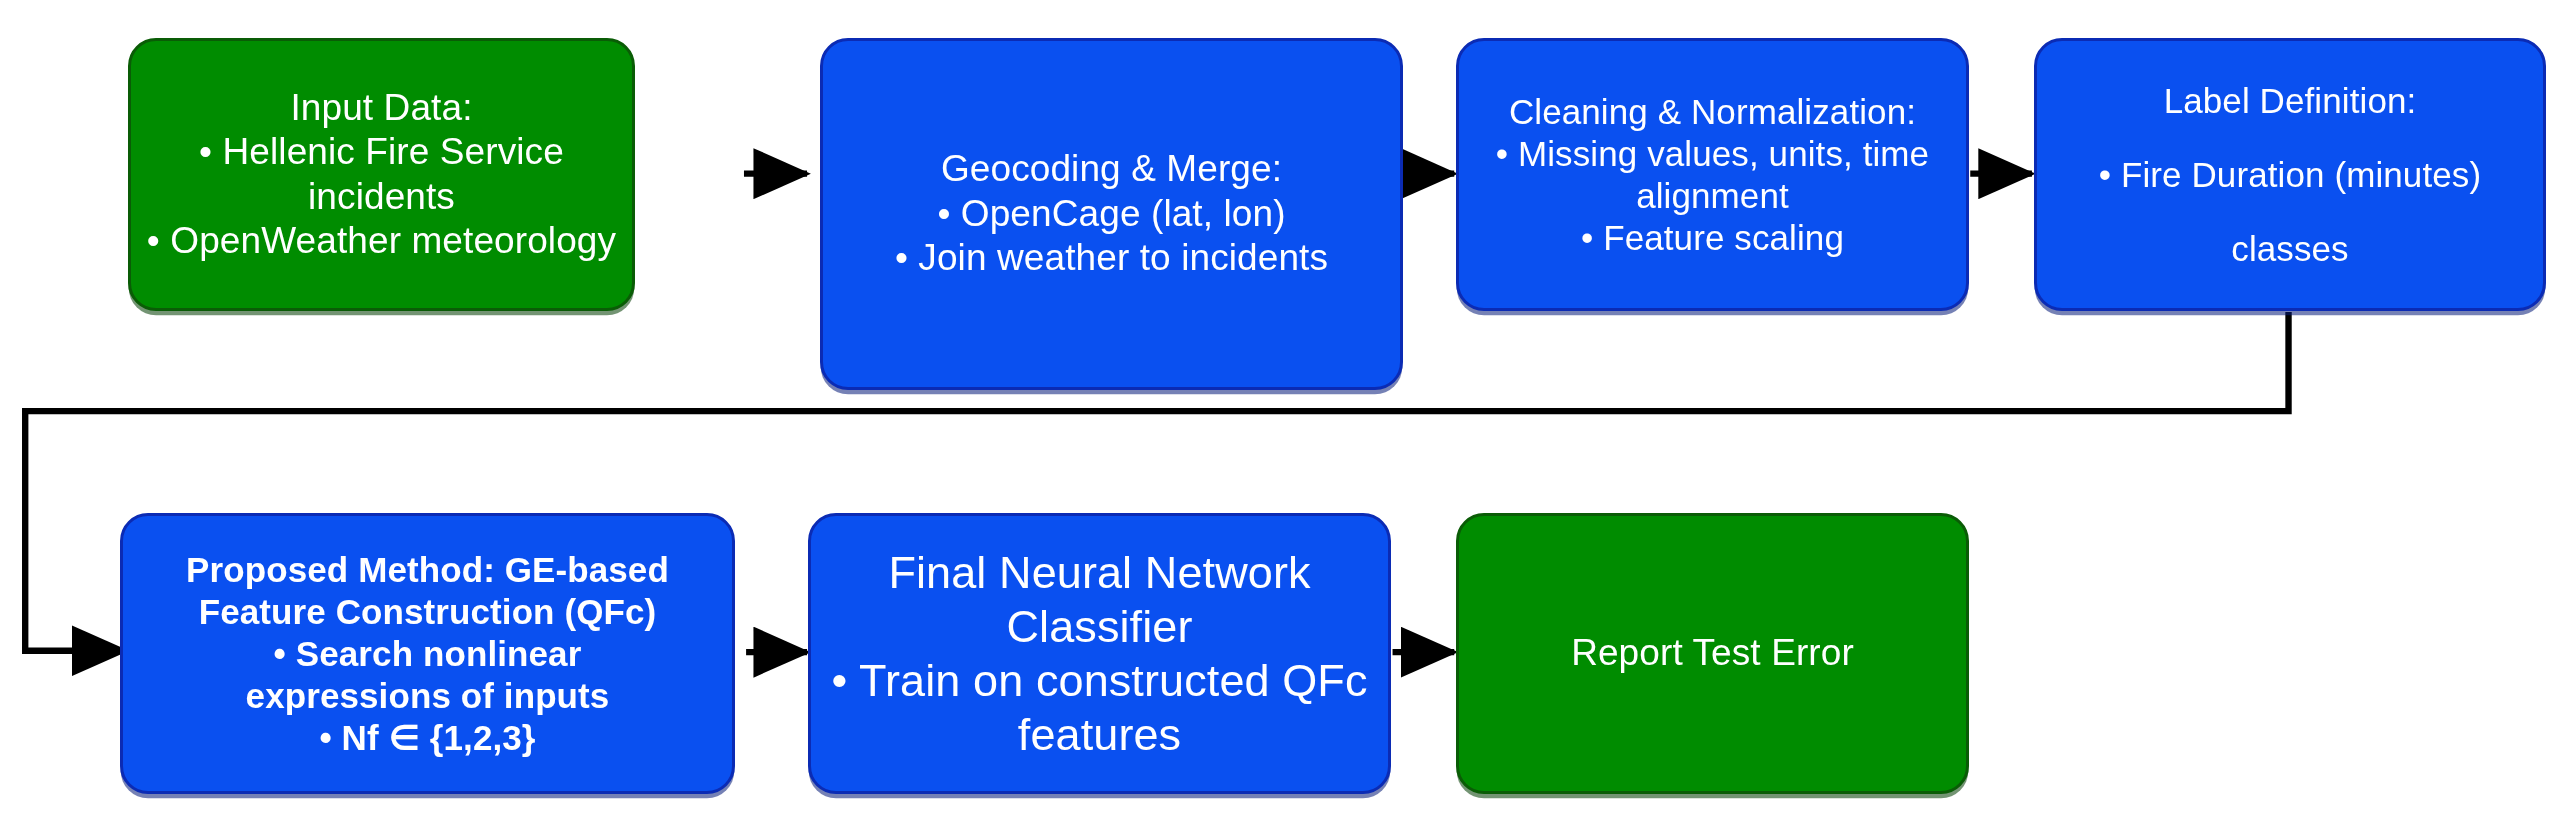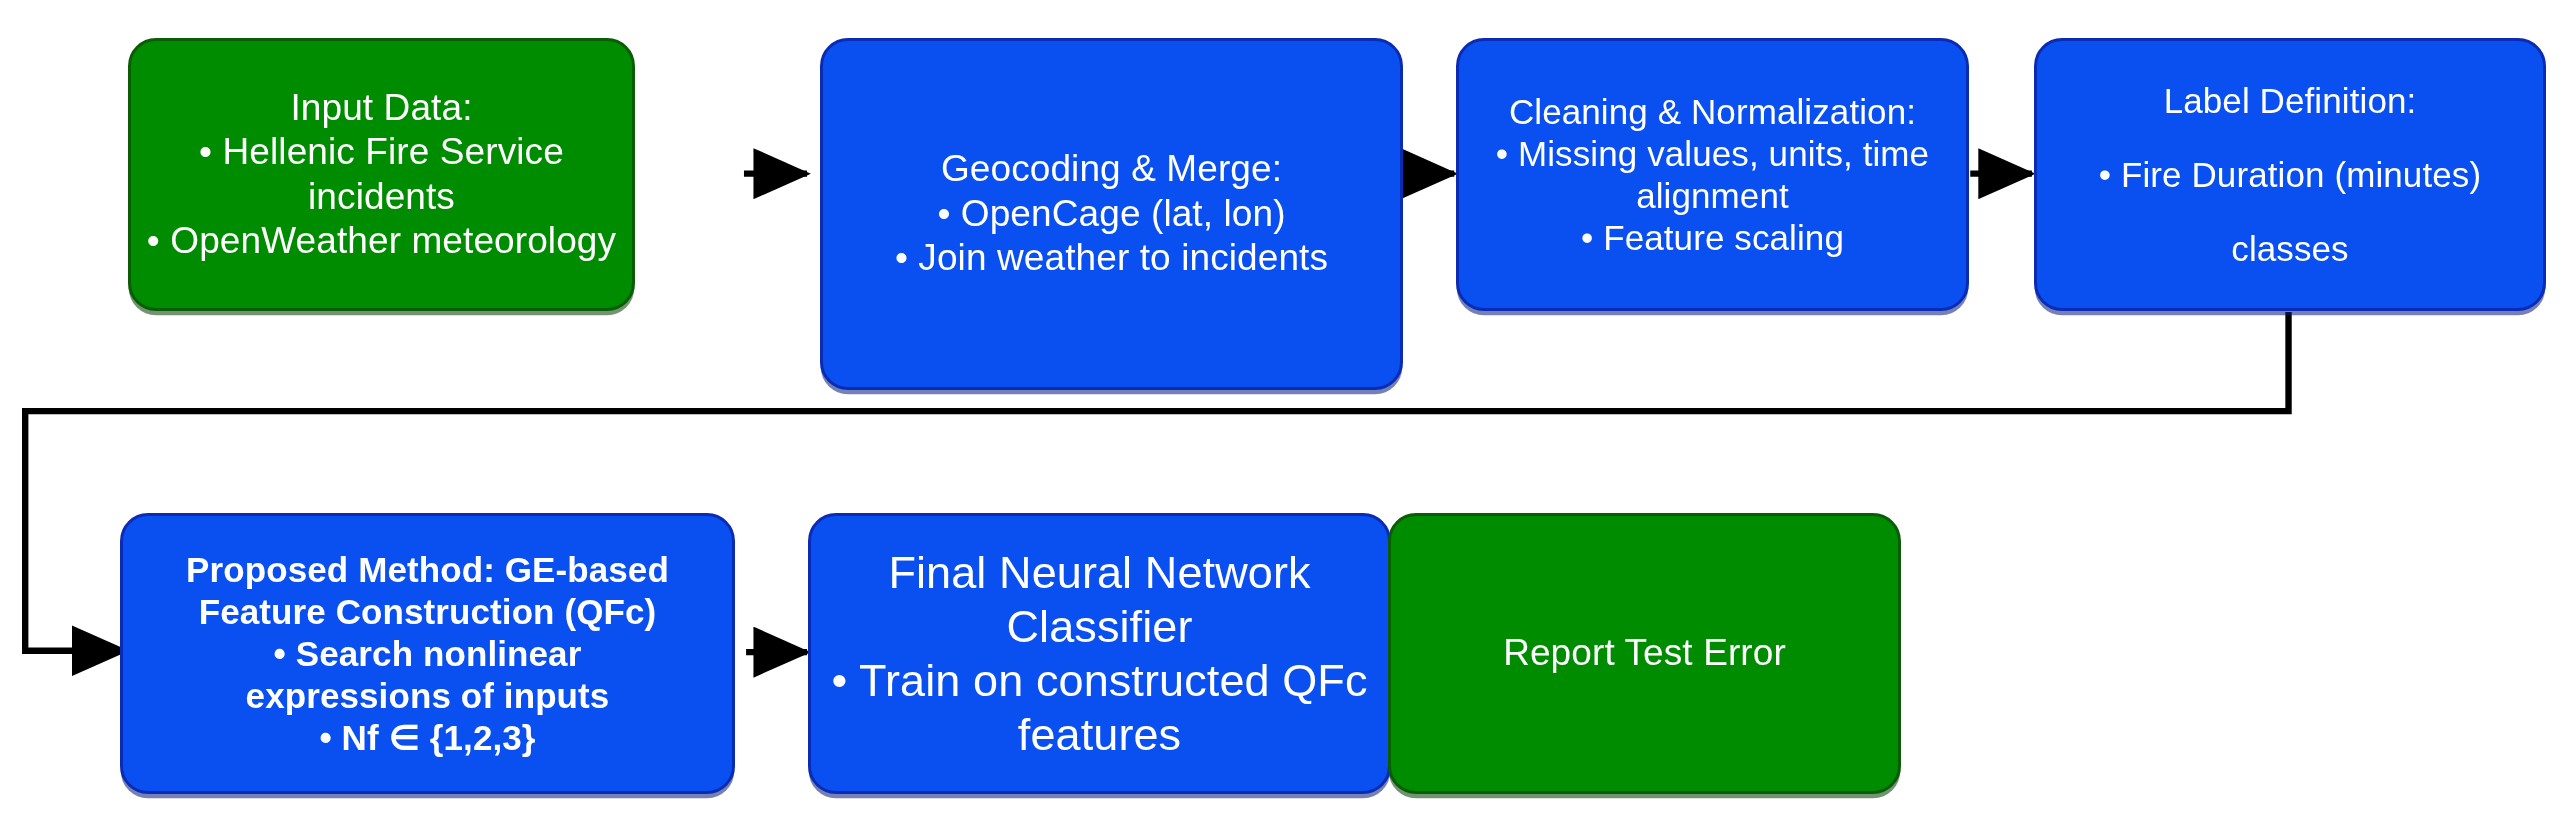--- a/index.html
+++ b/index.html
@@ -112,18 +112,18 @@
     <span class="ln">expressions of inputs</span>
     <span class="ln">• Nf ∈ {1,2,3}</span>
   </div>
 
   <div class="node node-blue t-48" style="left:808px; top:513px; width:583px; height:281px;">
     <span class="ln">Final Neural Network Classifier</span>
     <span class="ln">• Train on constructed QFc</span>
     <span class="ln">features</span>
   </div>
 
-  <div class="node node-green t-52" style="left:1388px; top:513px; width:513px; height:281px;">
+  <div class="node node-green t-52" style="left:1456px; top:513px; width:513px; height:281px;">
     <span class="ln">Report Test Error</span>
   </div>
 
 </div>
 
 
 </body></html>

